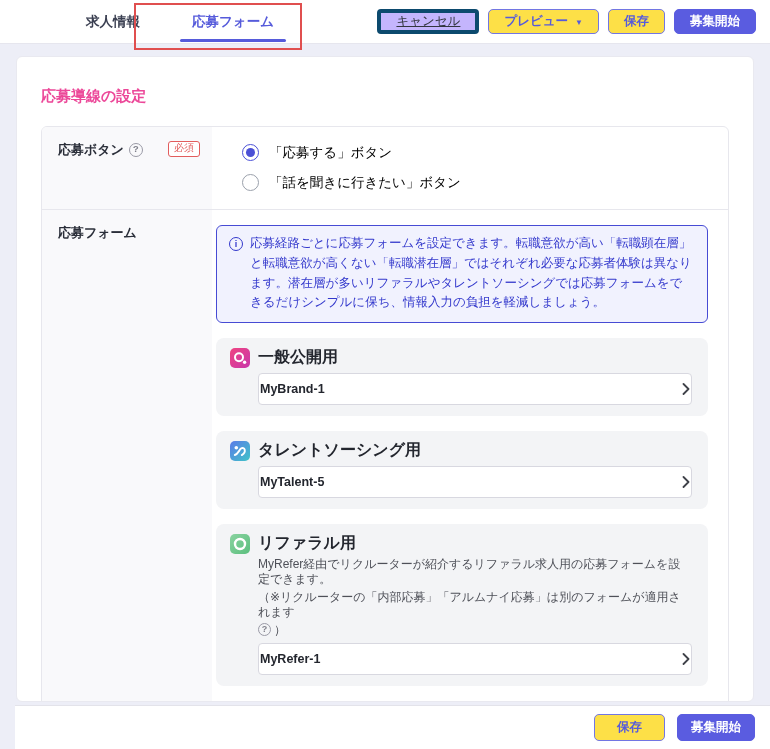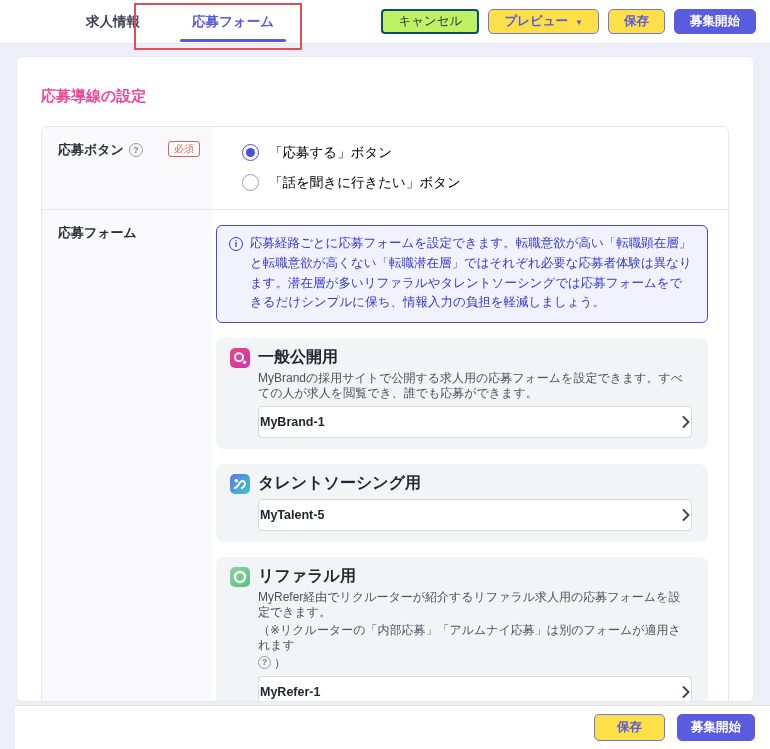--- a/index.html
+++ b/index.html
@@ -30,21 +30,21 @@
   .annotation-rect {
     position:absolute; left:134px; top:3px; width:168px; height:47px;
     border:2px solid #e04f4f; z-index:60; pointer-events:none;
   }
   .header-actions { margin-left:auto; display:flex; align-items:center; gap:9px; }
   .btn {
     height:25px; border-radius:4px; font-size:12.5px; padding:0 15px;
     display:inline-flex; align-items:center; justify-content:center;
     cursor:pointer; white-space:nowrap; font-family:inherit;
   }
-  .btn-cancel { background:#bef264; color:#33363f; border:2px solid #0c4a6e; }
+  .btn-cancel { background:#c4b5fd; color:#33363f; border:4px solid #0c4a6e;text-decoration:underline; }
   .btn-outline {
     background:#fde047; color:#565bdb; border:1px solid #7276e3;
     border-radius:5px; font-weight:bold;
   }
   .btn-primary {
     background:#5a5ce0; color:#fff; border:1px solid #5a5ce0;
     border-radius:5px; font-weight:bold;
   }
   .caret-down { font-size:8px; margin-left:7px; transform:translateY(1px); }
 
@@ -57,21 +57,21 @@
 
   .form-table {
     margin-top:20px; border:1px solid #e7e7ed; border-radius:6px; overflow:hidden;
   }
   .form-row { display:flex; }
   .form-row + .form-row { border-top:1px solid #e7e7ed; }
   .label-cell {
     width:170px; flex-shrink:0; background:#f9f9fb;
     padding:14px 12px 14px 16px; font-size:13px; font-weight:bold; color:#2b2f3a;
   }
-  .label-inner { display:flex; align-items:center; gap:5px; }
+  .label-inner { display:flex; align-items:center; gap:5px;font-family:Liberation Mono, monospace; }
   .help-icon {
     width:14px; height:14px; border:1.2px solid #9a9aa6; border-radius:50%;
     color:#80818c; font-size:9.5px; font-weight:bold; line-height:1;
     display:inline-flex; align-items:center; justify-content:center; flex-shrink:0;
   }
   .required-badge {
     margin-left:auto; font-size:10px; font-weight:normal; color:#e25d5d;
     border:1px solid #e25d5d; border-radius:3px; background:#fff;
     padding:2px 5px; line-height:1; align-self:flex-start;
   }
@@ -193,21 +193,20 @@
         <div class="channel-card">
           <div class="card-head">
             <span class="app-icon icon-mybrand">
               <svg width="20" height="20" viewBox="0 0 20 20">
                 <circle cx="9" cy="9.3" r="4" fill="none" stroke="#fff" stroke-width="2"></circle>
                 <circle cx="14.6" cy="14.2" r="1.7" fill="#fff"></circle>
               </svg>
             </span>
             <span class="card-title">一般公開用</span>
           </div>
-          <div class="card-desc">MyBrandの採用サイトで公開する求人用の応募フォームを設定できます。すべての人が求人を閲覧でき、誰でも応募ができます。</div>
           <div class="form-selector">
             <span>MyBrand-1</span>
             <span class="chevron">
               <svg width="8" height="12" viewBox="0 0 8 12">
                 <path d="M1.5 1 L6.5 6 L1.5 11" fill="none" stroke="#3f4249" stroke-width="1.8" stroke-linecap="round" stroke-linejoin="round"></path>
               </svg>
             </span>
           </div>
         </div>
 

